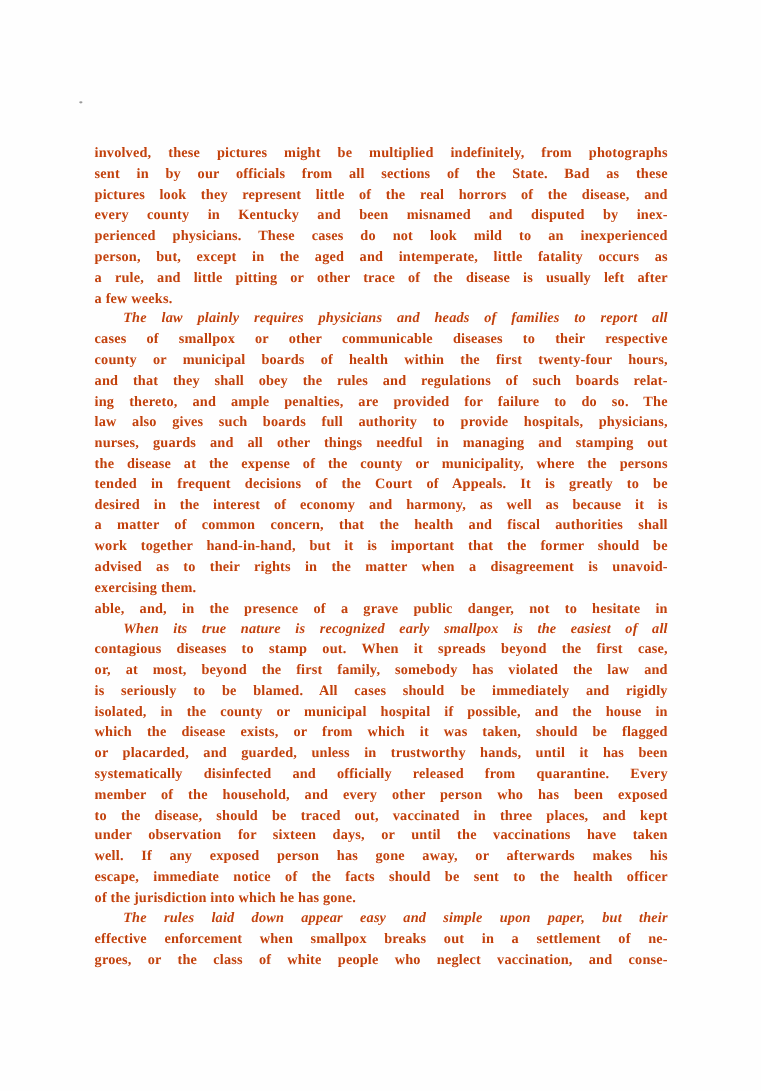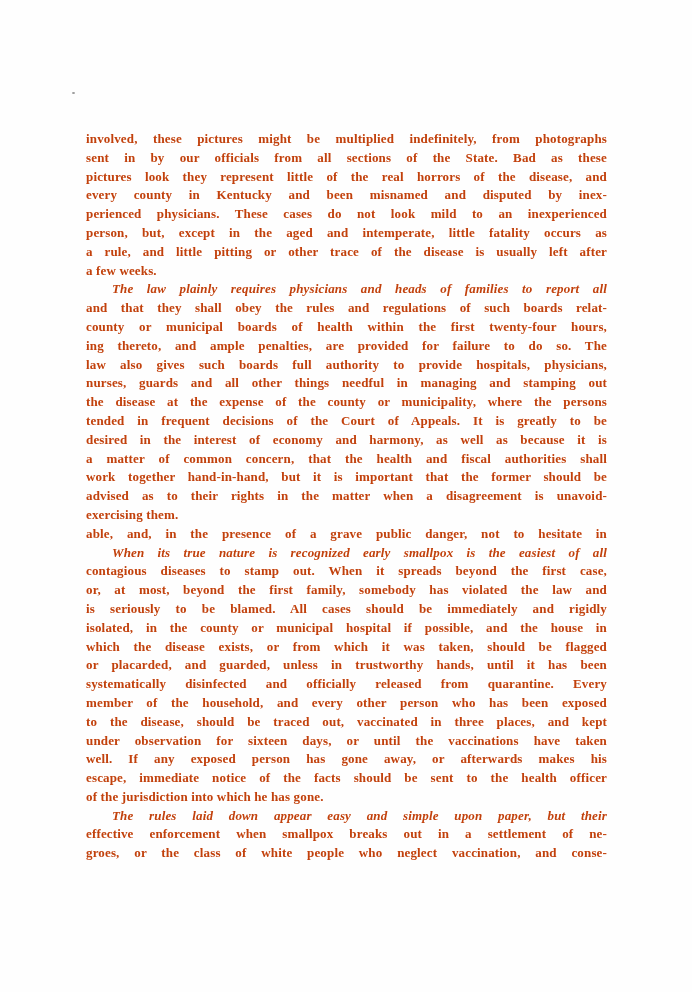--- a/index.html
+++ b/index.html
@@ -66,22 +66,23 @@
       <div class="ln">pictures look they represent little of the real horrors of the disease, and</div>
       <div class="ln">every county in Kentucky and been misnamed and disputed by inex-</div>
       <div class="ln">perienced physicians.  These cases do not look mild to an inexperienced</div>
       <div class="ln">person, but, except in the aged and intemperate, little fatality occurs as</div>
       <div class="ln">a rule, and little pitting or other trace of the disease is usually left after</div>
       <div class="ln end">a few weeks.</div>
     </div>
 
     <div>
       <div class="ln ind">The law plainly requires physicians and heads of families to report all</div>
+      <div class="ln">cases of smallpox or other communicable diseases to their respective</div>
+      <div class="ln">county or municipal boards of health within the first twenty-four hours,</div>
       <div class="ln">and that they shall obey the rules and regulations of such boards relat-</div>
-      <div class="ln">county or municipal boards of health within the first twenty-four hours,</div>
       <div class="ln">ing thereto, and ample penalties, are provided for failure to do so.  The</div>
       <div class="ln">law also gives such boards full authority to provide hospitals, physicians,</div>
       <div class="ln">nurses, guards and all other things needful in managing and stamping out</div>
       <div class="ln">the disease at the expense of the county or municipality, where the persons</div>
       <div class="ln">tended in frequent decisions of the Court of Appeals.  It is greatly to be</div>
       <div class="ln">desired in the interest of economy and harmony, as well as because it is</div>
       <div class="ln">a matter of common concern, that the health and fiscal authorities shall</div>
       <div class="ln">work together hand-in-hand, but it is important that the former should be</div>
       <div class="ln">advised as to their rights in the matter when a disagreement is unavoid-</div>
       <div class="ln end">exercising them.</div>

